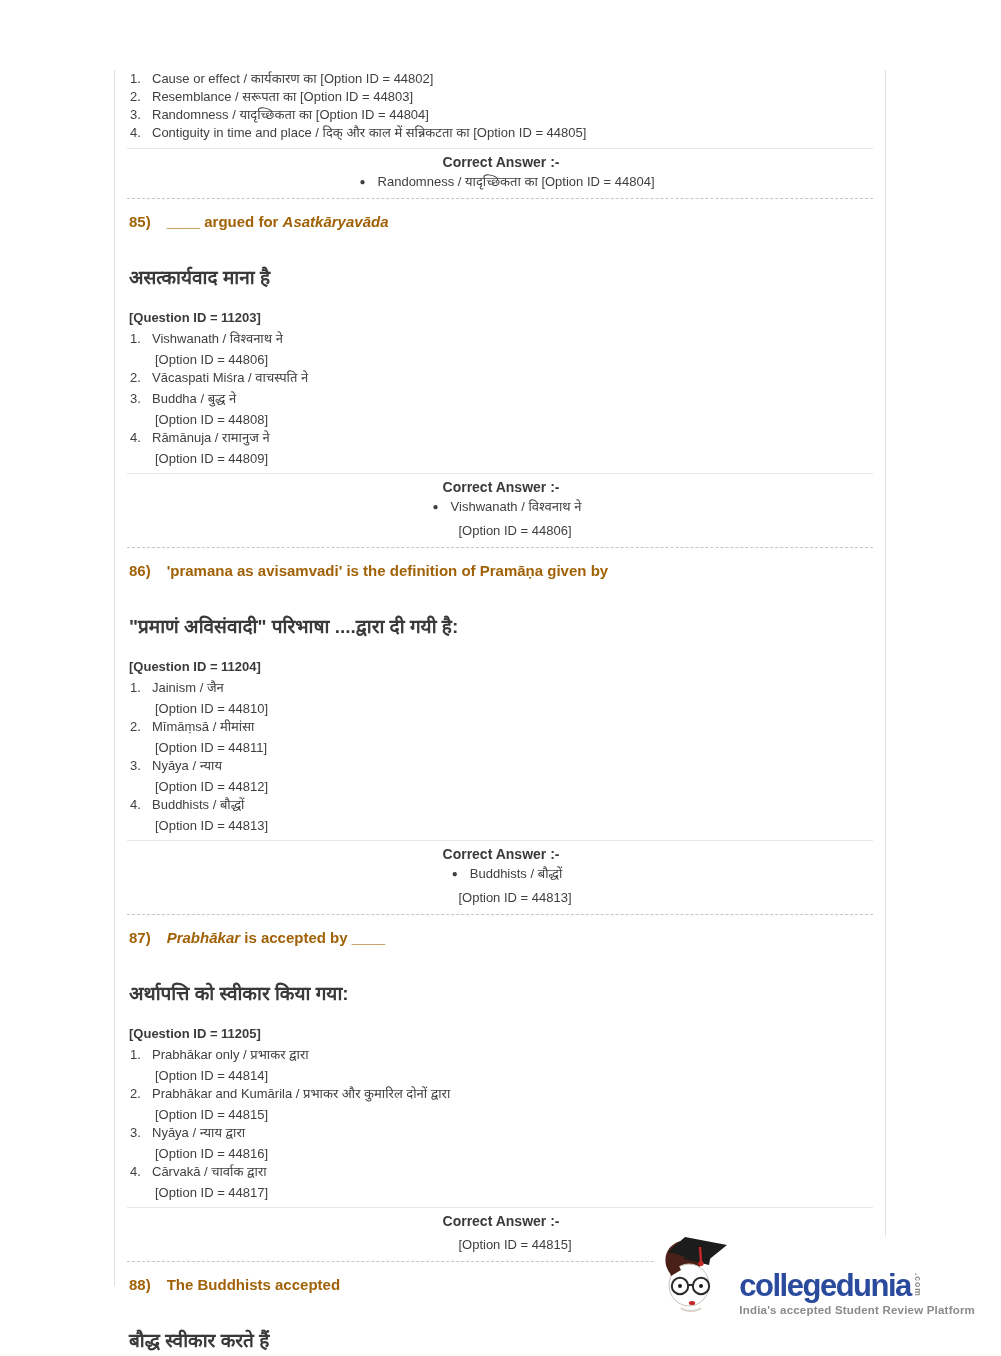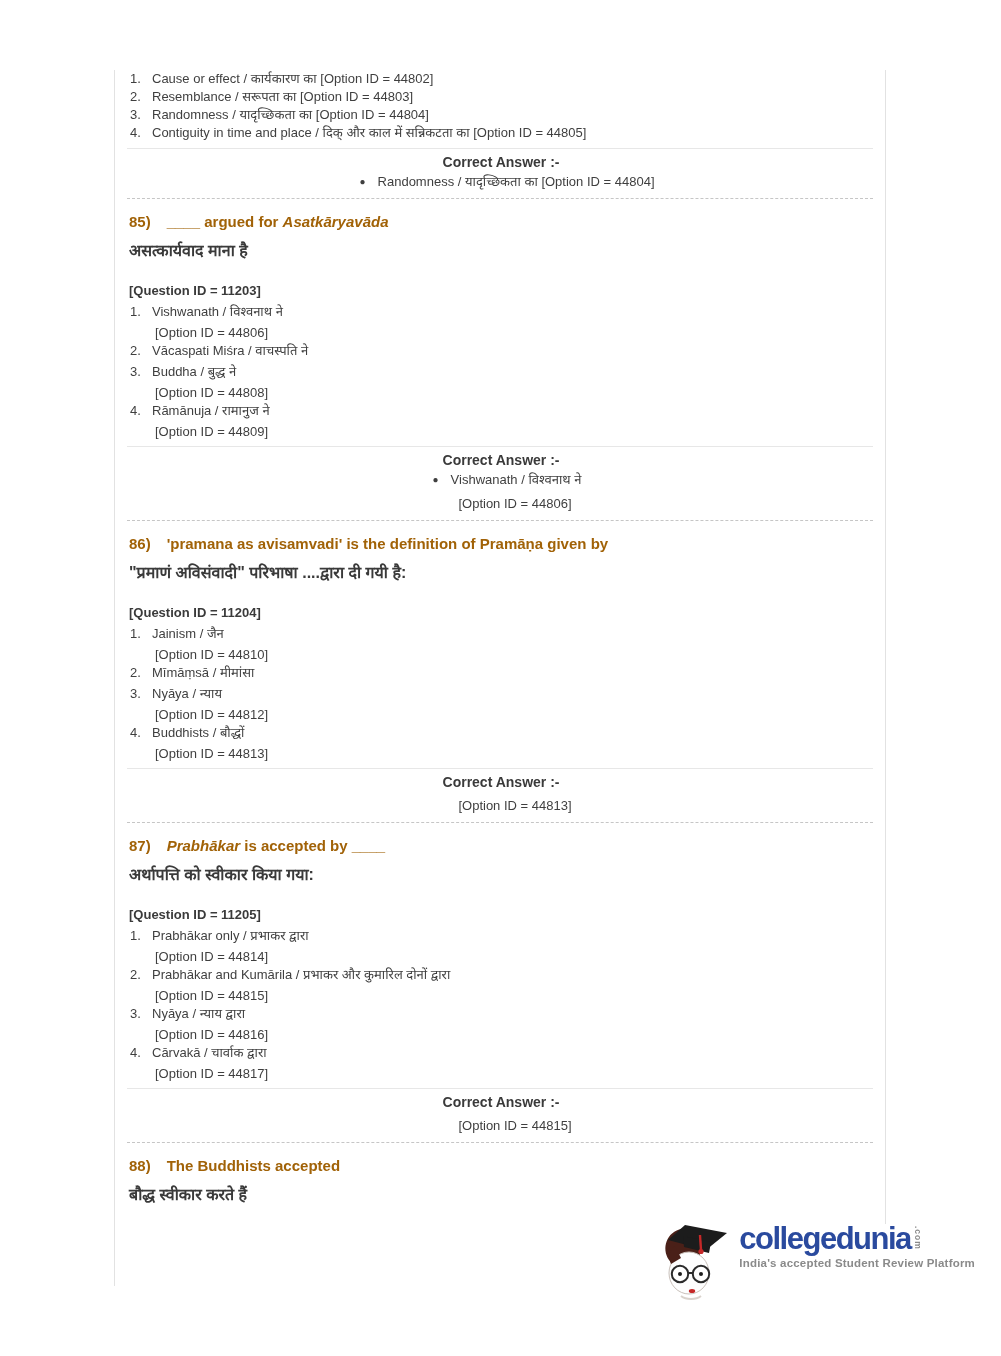--- a/index.html
+++ b/index.html
@@ -32,32 +32,32 @@
   .ca-label { font-weight: bold; font-size: 14px; color: #3a3a3a; line-height: 16px; }
   .ca-item { margin: 4px 0 0 12px; font-size: 13px; line-height: 16px; }
   .bullet { font-size: 10px; margin-right: 12px; vertical-align: 1px; }
   .ca-oid { margin: 8px 0 0 28px; font-size: 13px; line-height: 16px; }
   
   .qblock { border-bottom: 1px dashed #c6c6c6; }
   .qblock.partial { border-bottom: none; }
   .q-title { font-weight: bold; font-size: 15px; color: #a16207; margin: 14px 0 0 2px; line-height: 17px; }
   .q-title .q-num { margin-right: 16px; }
   .q-it { font-style: italic; }
-  .q-hindi { font-weight: bold; font-size: 16px; color: #3a3a3a; margin: 13px 0 0 2px; line-height: 15px; }
+  .q-hindi { font-weight: bold; font-size: 19px; color: #3a3a3a; margin: 40px 0 0 2px; line-height: 15px; }
   .q-id { font-weight: bold; font-size: 13px; color: #3a3a3a; margin: 24px 0 5px 2px; line-height: 17px; }
   .opts { margin-top: 2px; }
   .opt-line { display: flex; font-size: 13px; line-height: 16px; margin-bottom: 5px; }
   .opt-oid { margin: 0 0 2px 28px; font-size: 13px; line-height: 16px; }
   
   .logo {
     position: absolute;
     right: 26px;
-    bottom: 52px;
+    bottom: 40px;
     display: flex;
-    align-items: flex-start;
+    align-items: flex-end;
     background: #ffffff;
     padding-left: 4px;
   }
   .mascot { flex: none; margin-right: 8px; }
   .brand-row { display: flex; align-items: flex-start; }
   .brand { font-weight: bold; font-size: 31px; letter-spacing: -1.5px; line-height: 30px; }
   .tld {
     writing-mode: vertical-rl;
     font-size: 8.5px;
     font-weight: bold;
@@ -155,38 +155,42 @@
             <span class="opt-num">1.</span>
             <span class="opt-text">Jainism / जैन</span>
           </div>
           <div class="opt-oid">[Option ID = 44810]</div>
         </div>
         <div>
           <div class="opt-line">
             <span class="opt-num">2.</span>
             <span class="opt-text">Mīmāṃsā / मीमांसा</span>
           </div>
+          <div class="opt-oid">[Option ID = 44811]</div>
         </div>
         <div>
           <div class="opt-line">
             <span class="opt-num">3.</span>
             <span class="opt-text">Nyāya / न्याय</span>
           </div>
           <div class="opt-oid">[Option ID = 44812]</div>
         </div>
         <div>
           <div class="opt-line">
             <span class="opt-num">4.</span>
             <span class="opt-text">Buddhists / बौद्धों</span>
           </div>
           <div class="opt-oid">[Option ID = 44813]</div>
         </div>
       </div>
       <div class="ca">
         <div class="ca-label">Correct Answer :-</div>
+        <div class="ca-item">
+          <span class="bullet">●</span><span>Buddhists / बौद्धों</span>
+        </div>
         <div class="ca-oid">[Option ID = 44813]</div>
       </div>
     </section>
 
     <section class="qblock">
       <div class="q-title">
         <span class="q-num">87)</span><span></span><i class="q-it">Prabhākar</i><span> is accepted by ____</span>
       </div>
       <div class="q-hindi">अर्थापत्ति को स्वीकार किया गया:</div>
       <div class="q-id">[Question ID = 11205]</div>

